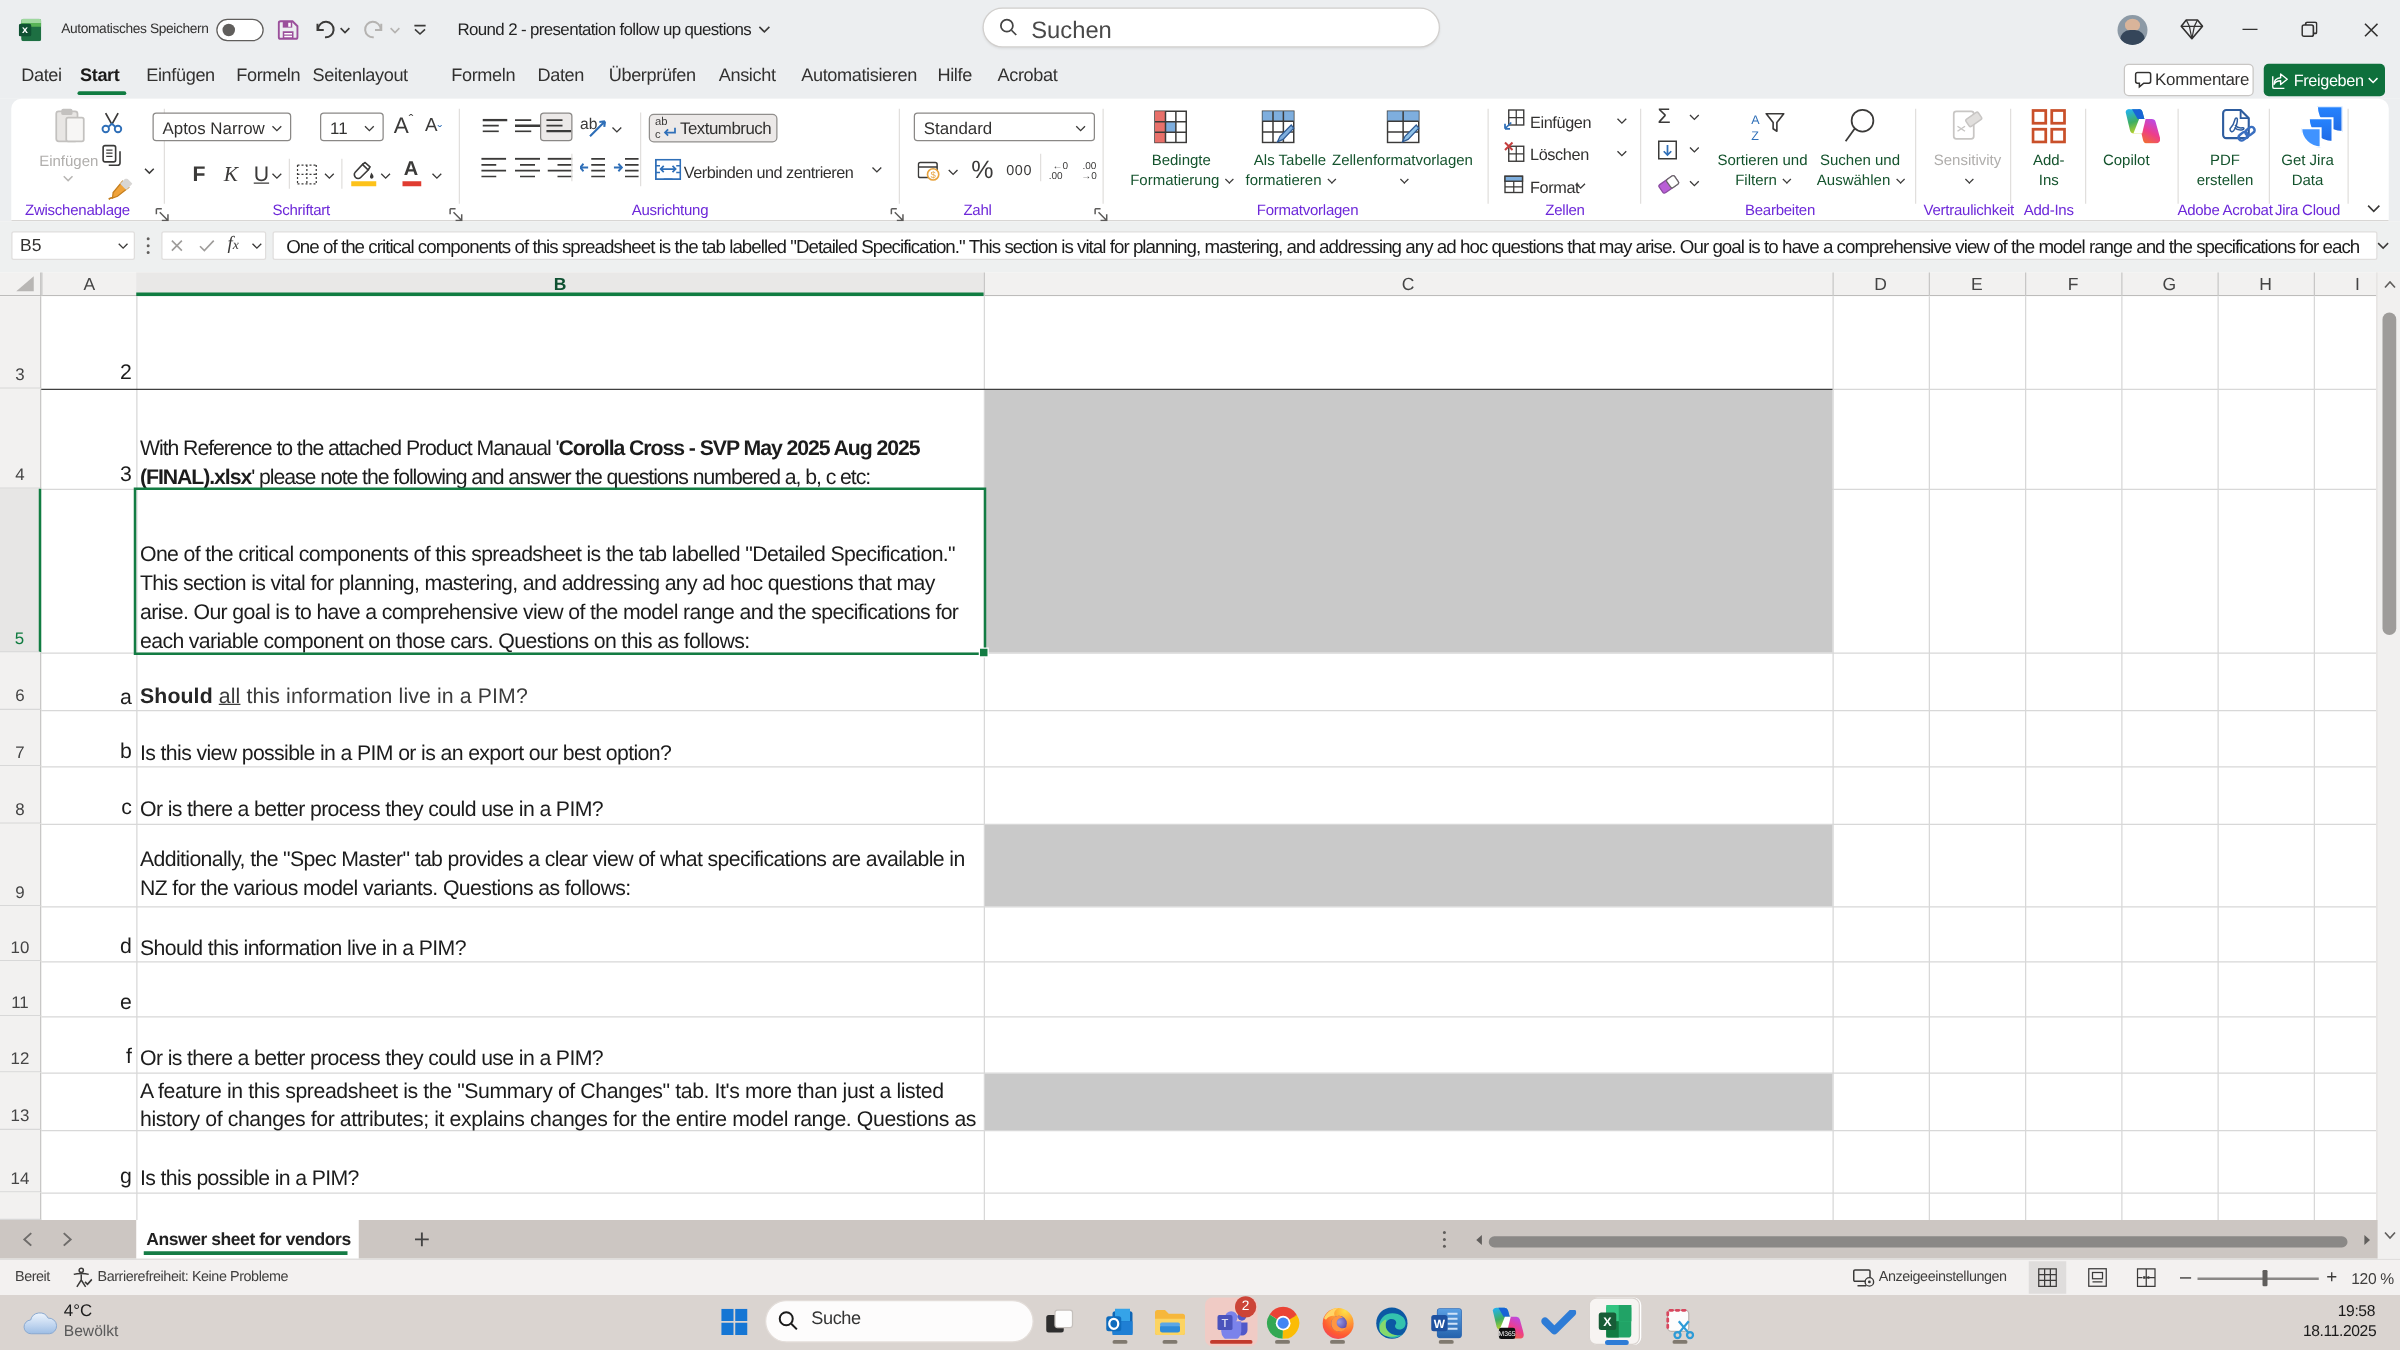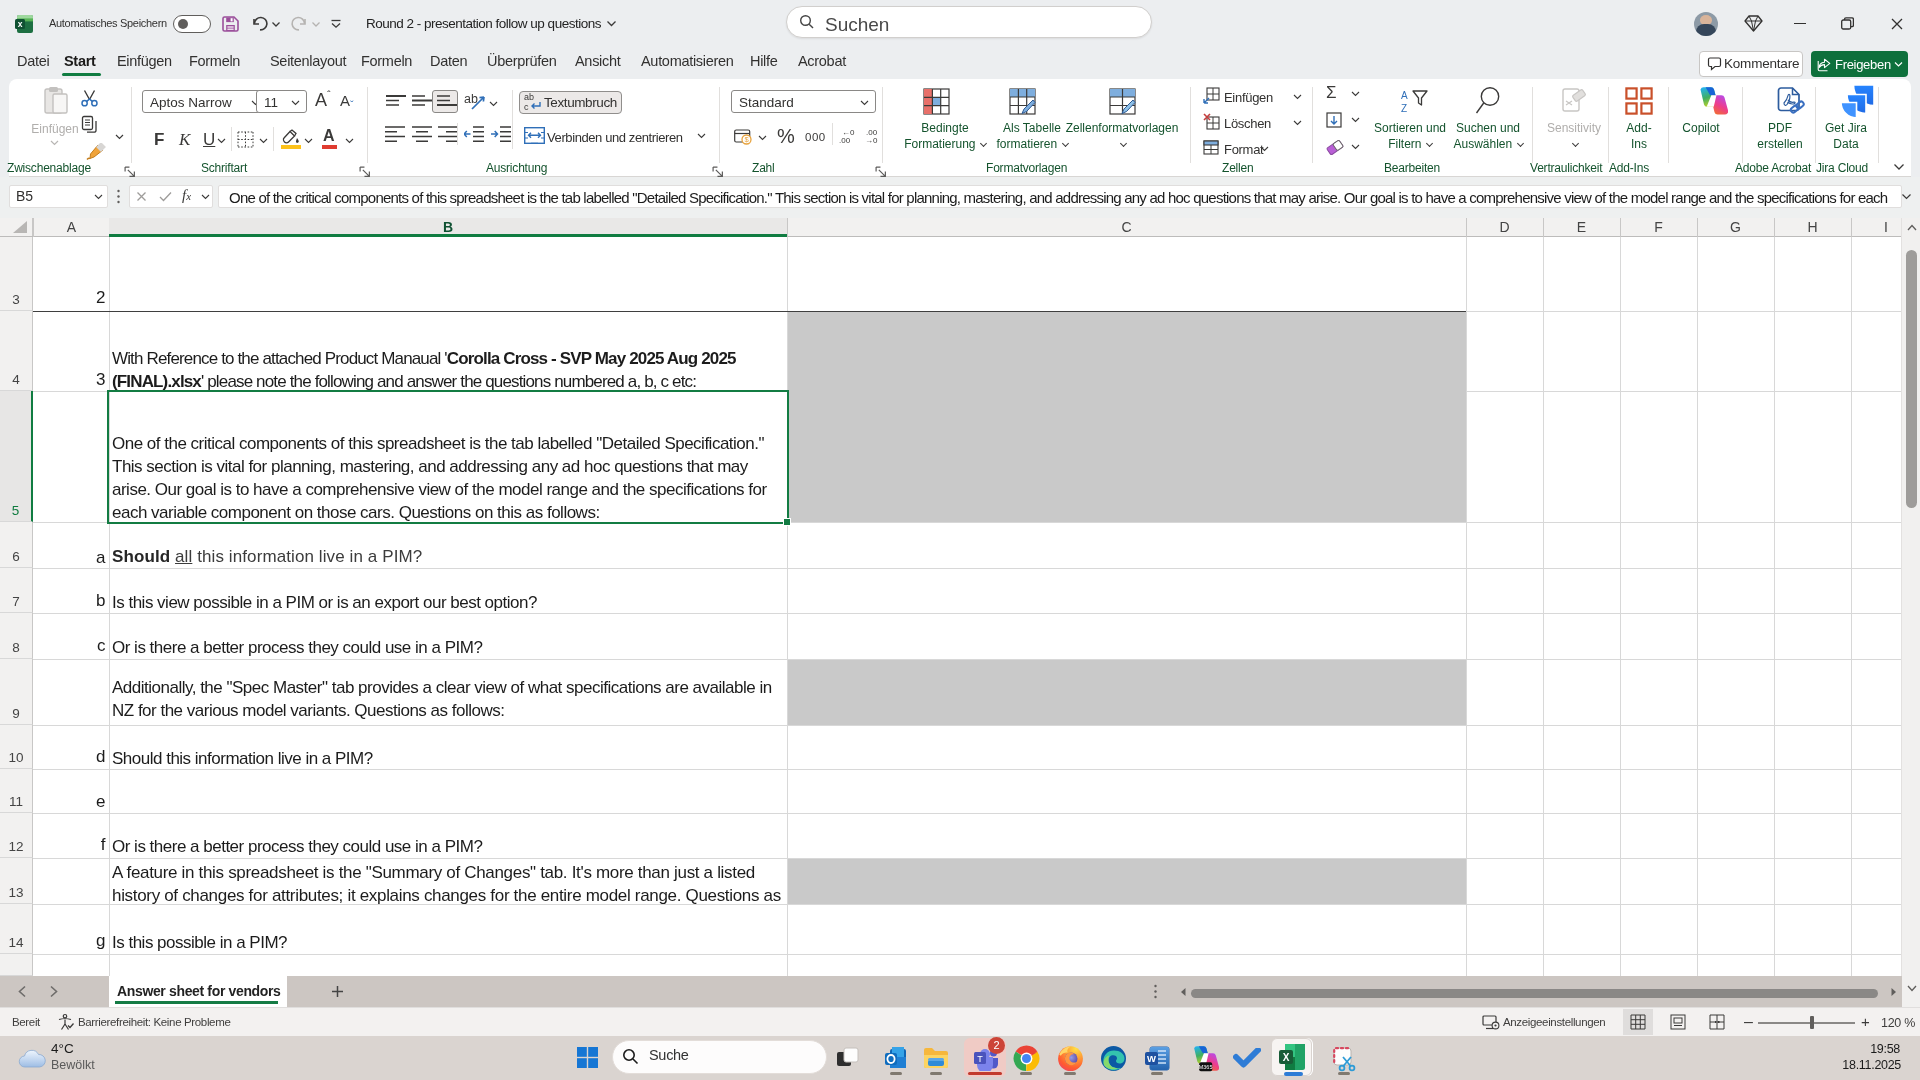--- a/index.html
+++ b/index.html
@@ -6,21 +6,21 @@
 html,body{width:1920px;height:1080px;overflow:hidden;}
 body{font-family:"Liberation Sans",sans-serif;position:relative;background:#fff;color:#262626;}
 .abs{position:absolute;}
 
 #titlebar{position:absolute;left:0;top:0;width:1920px;height:48px;background:#eceef0;}
 #tabrow{position:absolute;left:0;top:48px;width:1920px;height:31px;background:#eceef0;}
 #ribbon{position:absolute;left:9px;top:79px;width:1902px;height:98px;background:#fff;border-radius:8px 8px 0 0;border-bottom:1px solid #d8d6d4;}
 #ribbonbase{position:absolute;left:0;top:79px;width:1920px;height:98px;background:#eceef0;}
 #formularow{position:absolute;left:0;top:177px;width:1920px;height:41px;background:#eef0f0;}
 .tabitem{position:absolute;top:5px;font-size:14.5px;letter-spacing:-0.3px;color:#323130;white-space:nowrap;}
-.grouplabel{position:absolute;top:82px;font-size:12px;letter-spacing:-0.2px;color:#14532d;text-align:left;white-space:nowrap;}
+.grouplabel{position:absolute;top:82px;font-size:12px;letter-spacing:-0.2px;color:#6d28d9;text-align:center;white-space:nowrap;}
 .gsep{position:absolute;top:8px;width:1px;height:76px;background:#e1dfdd;}
 .launcher{position:absolute;top:87px;width:12px;height:12px;}
 .combo{position:absolute;background:#fff;border:1px solid #8a8886;border-radius:3px;font-size:13.5px;color:#323130;}
 .ribtxt{font-size:12px;color:#14532d;text-align:center;line-height:16px;white-space:nowrap;}
 .cv{display:inline-block;width:5px;height:5px;border-right:1.3px solid #3b3a39;border-bottom:1.3px solid #3b3a39;transform:rotate(45deg);margin-left:2px;vertical-align:2px;}
 
 #colheads{position:absolute;left:0;top:218px;width:1920px;height:19px;background:#f2f1f0;border-bottom:1px solid #bdbcbb;}
 .colletter{position:absolute;top:1px;font-size:14px;color:#444;text-align:center;}
 #gridarea{position:absolute;left:0;top:237px;width:1901px;height:739px;background:#fff;}
 .vline{position:absolute;top:0;width:1px;height:739px;background:#d8d8d8;}
@@ -107,21 +107,21 @@
   <svg class="abs" style="left:1891px;top:18px" width="12" height="12" viewBox="0 0 12 12">
       <path d="M1 1 L11 11 M11 1 L1 11" stroke="#323130" stroke-width="1.3"></path>
     </svg>
 </div>
 <div id="tabrow">
   <div class="tabitem" style="left:17px">Datei</div>
   <div class="tabitem" style="left:64px;color:#1b1a19;font-weight:700">Start</div>
   <div class="abs" style="left:62px;top:25px;width:39px;height:3px;background:#107c41;border-radius:2px"></div>
   <div class="tabitem" style="left:117px">Einfügen</div>
   <div class="tabitem" style="left:189px">Formeln</div>
-  <div class="tabitem" style="left:270px">Seitenlayout</div>
+  <div class="tabitem" style="left:250px">Seitenlayout</div>
   <div class="tabitem" style="left:361px">Formeln</div>
   <div class="tabitem" style="left:430px">Daten</div>
   <div class="tabitem" style="left:487px">Überprüfen</div>
   <div class="tabitem" style="left:575px">Ansicht</div>
   <div class="tabitem" style="left:641px">Automatisieren</div>
   <div class="tabitem" style="left:750px">Hilfe</div>
   <div class="tabitem" style="left:798px">Acrobat</div>
 
   <div class="abs" style="left:1699px;top:3px;width:104px;height:26px;background:#fff;border:1px solid #c8c6c4;border-radius:4px"></div>
   <svg class="abs" style="left:1707px;top:9px" width="15" height="14" viewBox="0 0 15 14">
@@ -168,21 +168,21 @@
     <path d="M14 2 L19 7 L10 14 L6 15.5 L6.5 11 Z" fill="#f0a33a" stroke="#c47e1d" stroke-width="1"></path>
     <path d="M3 16.5 C5 14.5 5.5 15.5 6 15.5" stroke="#c47e1d" stroke-width="1.5" fill="none"></path>
     <rect x="13.5" y="0.5" width="7" height="7" transform="rotate(45 17 4)" fill="#d8d6d4"></rect>
   </svg>
   <div class="abs grouplabel" style="left:-2px;width:110px">Zwischenablage</div>
   <svg class="abs launcher" style="left:115px" width="11" height="11" viewBox="0 0 11 11">
       <path d="M1 1 V5 M1 1 H5 M3.5 3.5 L9.5 9.5 M9.5 5 V9.5 H5" fill="none" stroke="#5c5b5a" stroke-width="1.1"></path>
     </svg>
   <div class="gsep" style="left:122px"></div>
 
-  <div class="combo" style="left:133px;top:11px;width:125px;height:23px">
+  <div class="combo" style="left:113px;top:11px;width:111px;height:23px">
       <span style="position:absolute;left:7px;top:4px">Aptos Narrow</span>
     <svg class="abs" style="right:6px;top:9px" width="9" height="6" viewBox="0 0 9 6">
         <path d="M1 1 L4.5 4.5 L8 1" fill="none" stroke="#3b3a39" stroke-width="1.1"></path>
       </svg>
     </div>
   <div class="combo" style="left:247px;top:11px;width:51px;height:23px">
       <span style="position:absolute;left:7px;top:4px">11</span>
     <svg class="abs" style="right:6px;top:9px" width="9" height="6" viewBox="0 0 9 6">
         <path d="M1 1 L4.5 4.5 L8 1" fill="none" stroke="#3b3a39" stroke-width="1.1"></path>
       </svg>

